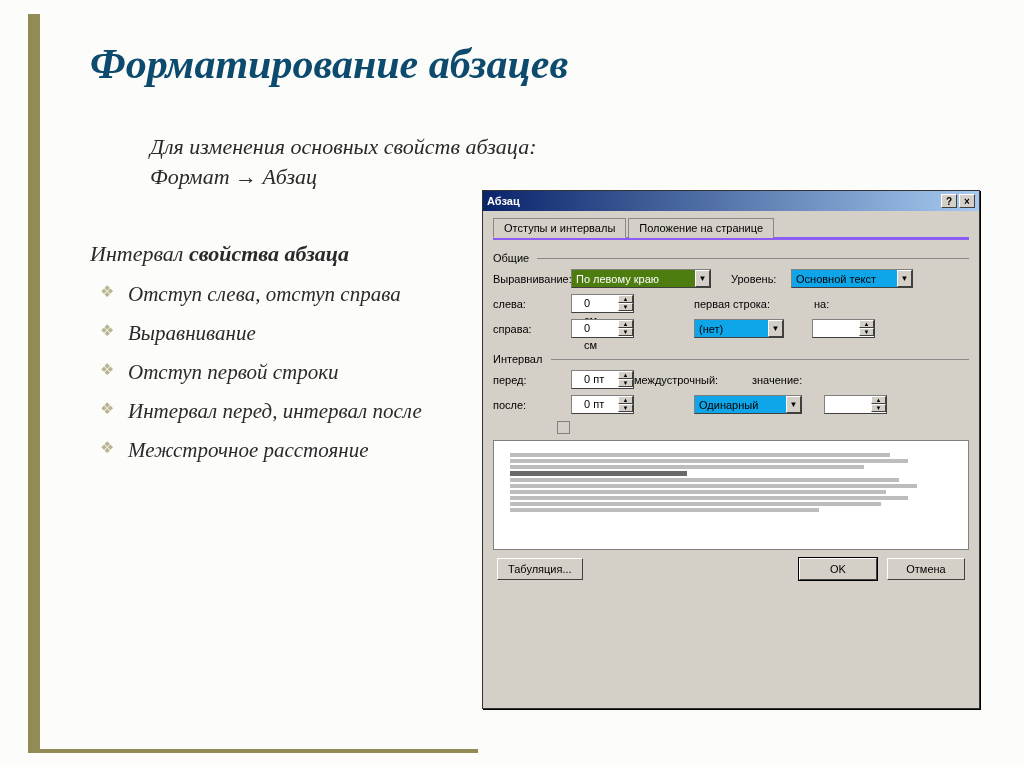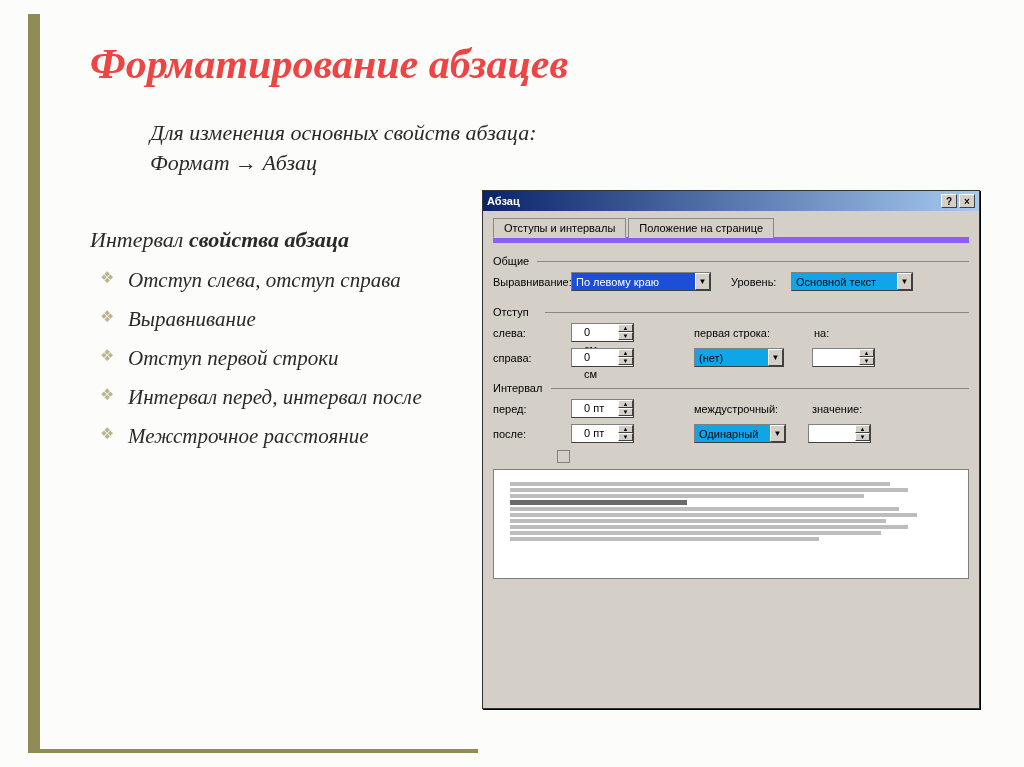--- a/index.html
+++ b/index.html
@@ -22,26 +22,26 @@
   .slide-border-bottom {
     position: absolute;
     left: 28px;
     bottom: 14px;
     width: 450px;
     height: 4px;
     background: #918c56;
   }
   .content { position: absolute; left: 90px; top: 40px; right: 20px; }
   .title {
-    color: #ef4444;
+    color: #0c4a6e;
     font-family: Georgia, "Times New Roman", serif;
     font-style: italic;
     font-weight: bold;
     font-size: 42px;
-    margin-bottom: 30px;
+    margin-bottom: 44px;
   }
   .subtitle {
     font-family: Georgia, serif;
     font-style: italic;
     font-size: 22px;
     color: #2a2a2a;
     margin-left: 60px;
     line-height: 1.35;
   }
   .subtitle .bold { font-weight: normal; font-style: italic; }
@@ -101,21 +101,21 @@
     background: #d4d0c8;
     border: 1px solid #fff;
     border-right-color: #404040;
     border-bottom-color: #404040;
     color: #000;
     font-size: 10px;
     display: flex; align-items: center; justify-content: center;
     font-weight: bold;
   }
   .dlg-body { padding: 6px 10px 10px 10px; }
-  .tabs { display: flex; border-bottom: 6px solid #8b5cf6; margin-bottom: 4px; }
+  .tabs { display: flex; border-bottom: 3px solid #8b5cf6; margin-bottom: 4px; }
   .tab {
     padding: 3px 10px;
     font-size: 11px;
     border: 1px solid #888;
     border-bottom: none;
     background: #d4d0c8;
     margin-right: 2px;
     position: relative;
     top: 1px;
   }
@@ -141,21 +141,21 @@
   .label { width: 78px; font-size: 11px; }
   .dropdown {
     display: flex; align-items: center;
     border: 1px solid #404040;
     border-top-color: #808080;
     border-left-color: #808080;
     background: #0ea5e9;
     height: 19px;
     font-size: 11px;
   }
-  .dropdown.selected { background: #1d4ed8; color: #fff; }
+  .dropdown.selected { background: #4d7c0f; color: #fff; }
   .dropdown .dd-text { flex: 1; padding: 0 4px; white-space: nowrap; overflow: hidden; }
   .dd-btn {
     width: 15px; height: 17px;
     background: #d4d0c8;
     border: 1px solid #fff;
     border-right-color: #404040;
     border-bottom-color: #404040;
     display: flex; align-items: center; justify-content: center;
     color: #000;
     font-size: 8px;
@@ -259,21 +259,20 @@
         <span class="dd-text">По левому краю</span>
         <div class="dd-btn">▼</div>
       </div>
       <span class="label" style="width:60px;margin-left:20px">Уровень:</span>
       <div class="dropdown" style="width:122px">
         <span class="dd-text">Основной текст</span>
         <div class="dd-btn">▼</div>
       </div>
     </div>
 
-    <div class="group-title short"><span>Отступ</span></div>
     <div class="row">
       <span class="label">слева:</span>
       <div class="spinbox">
         <span class="sp-text">0 см</span>
         <div class="spin-btns">
           <div class="spin-btn">▲</div>
           <div class="spin-btn">▼</div>
         </div>
       </div>
       <span class="label" style="width:92px;margin-left:60px">первая строка:</span>
@@ -306,34 +305,34 @@
     <div class="group-title int"><span>Интервал</span></div>
     <div class="row">
       <span class="label">перед:</span>
       <div class="spinbox">
         <span class="sp-text">0 пт</span>
         <div class="spin-btns">
           <div class="spin-btn">▲</div>
           <div class="spin-btn">▼</div>
         </div>
       </div>
-      <span class="label" style="width:100px;margin-left:60px">междустрочный:</span>
+      <span class="label" style="width:100px;">междустрочный:</span>
       <span class="label" style="width:60px;margin-left:18px">значение:</span>
     </div>
     <div class="row">
       <span class="label">после:</span>
       <div class="spinbox">
         <span class="sp-text">0 пт</span>
         <div class="spin-btns">
           <div class="spin-btn">▲</div>
           <div class="spin-btn">▼</div>
         </div>
       </div>
       <div style="width:60px"></div>
-      <div class="dropdown" style="width:92px">
+      <div class="dropdown" style="width:108px">
         <span class="dd-text">Одинарный</span>
         <div class="dd-btn">▼</div>
       </div>
       <div style="width:22px"></div>
       <div class="spinbox">
         <span class="sp-text"></span>
         <div class="spin-btns">
           <div class="spin-btn">▲</div>
           <div class="spin-btn">▼</div>
         </div>
@@ -349,14 +348,27 @@
       <div class="pline" style="width:80%"></div>
       <div class="pline dark"></div>
       <div class="pline" style="width:88%"></div>
       <div class="pline" style="width:92%"></div>
       <div class="pline" style="width:85%"></div>
       <div class="pline" style="width:90%"></div>
       <div class="pline" style="width:84%"></div>
       <div class="pline" style="width:70%"></div>
     </div>
 
+    <div class="dlg-footer">
+      <div class="btn">
+          <span>Табуляция...</span>
+        </div>
+      <div class="footer-spacer"></div>
+      <div class="btn default">
+          <span>OK</span>
+        </div>
+      <div style="width:10px"></div>
+      <div class="btn">
+          <span>Отмена</span>
+        </div>
+    </div>
   </div>
 </div>
 
 </body></html>

